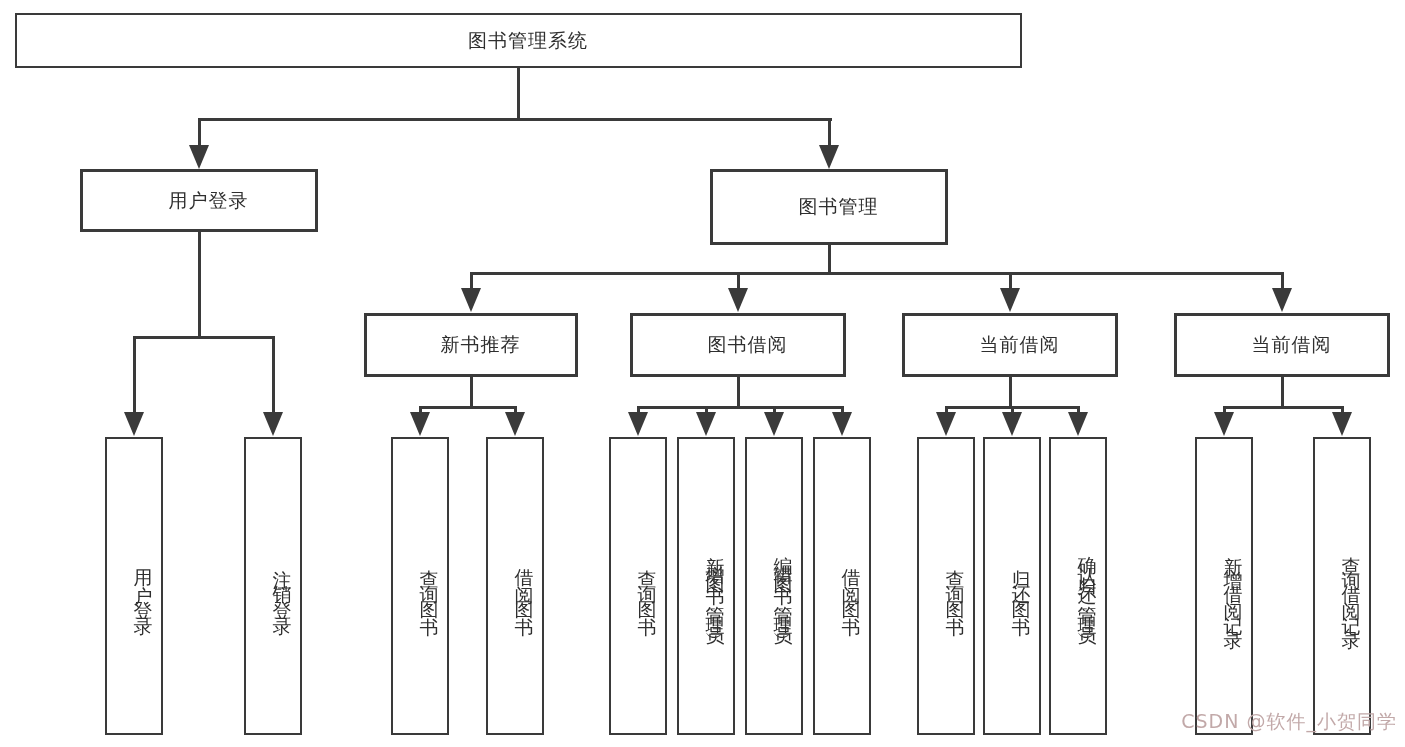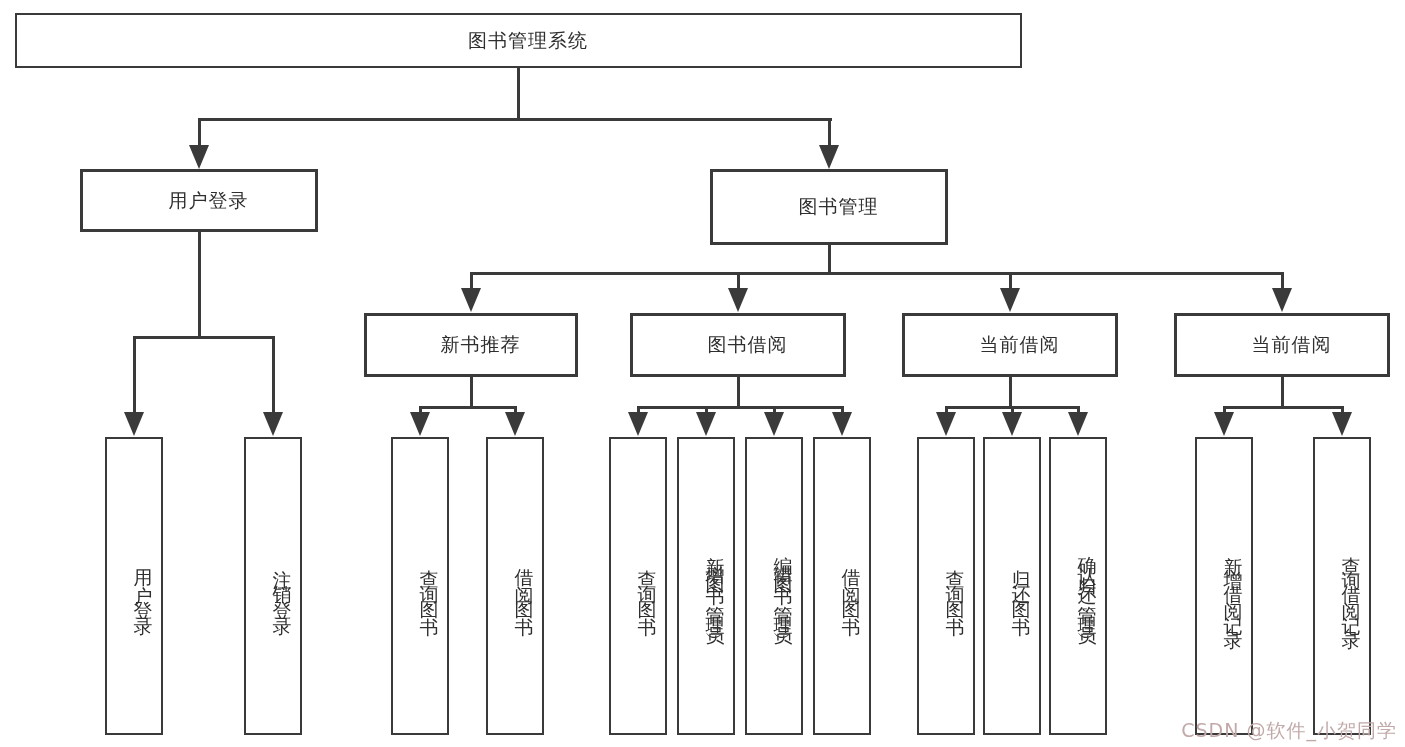--- a/index.html
+++ b/index.html
@@ -23,21 +23,21 @@
        border:3px solid #3a3a3a;
        display:flex;align-items:center;justify-content:center;
        text-align:center;padding-left:19px;}
   .box.root{border-width:2px;}
   .box.leaf{border-width:2px;top:437px;width:58px;height:298px;}
   .hlabel{font-size:19px;letter-spacing:1px;color:#2f2f2f;white-space:nowrap;}
   .vtext{writing-mode:vertical-rl;text-orientation:mixed;
          font-size:19px;letter-spacing:16px;color:#2f2f2f;line-height:1;}
   .vtext.long{letter-spacing:10px;}
   .vtext.mid{letter-spacing:15px;}
-  .watermark{position:absolute;right:8px;bottom:3px;
+  .watermark{position:absolute;right:8px;bottom:12px;
              font-size:19px;color:#c2a9a9;letter-spacing:1px;
              white-space:nowrap;}
 </style>
 </head>
 <body>
 
 <div class="stage">
 
   <div class="vl" style="left:517px;top:66px;height:54px"></div>
   <div class="hl" style="left:198px;top:118px;width:634px"></div>

